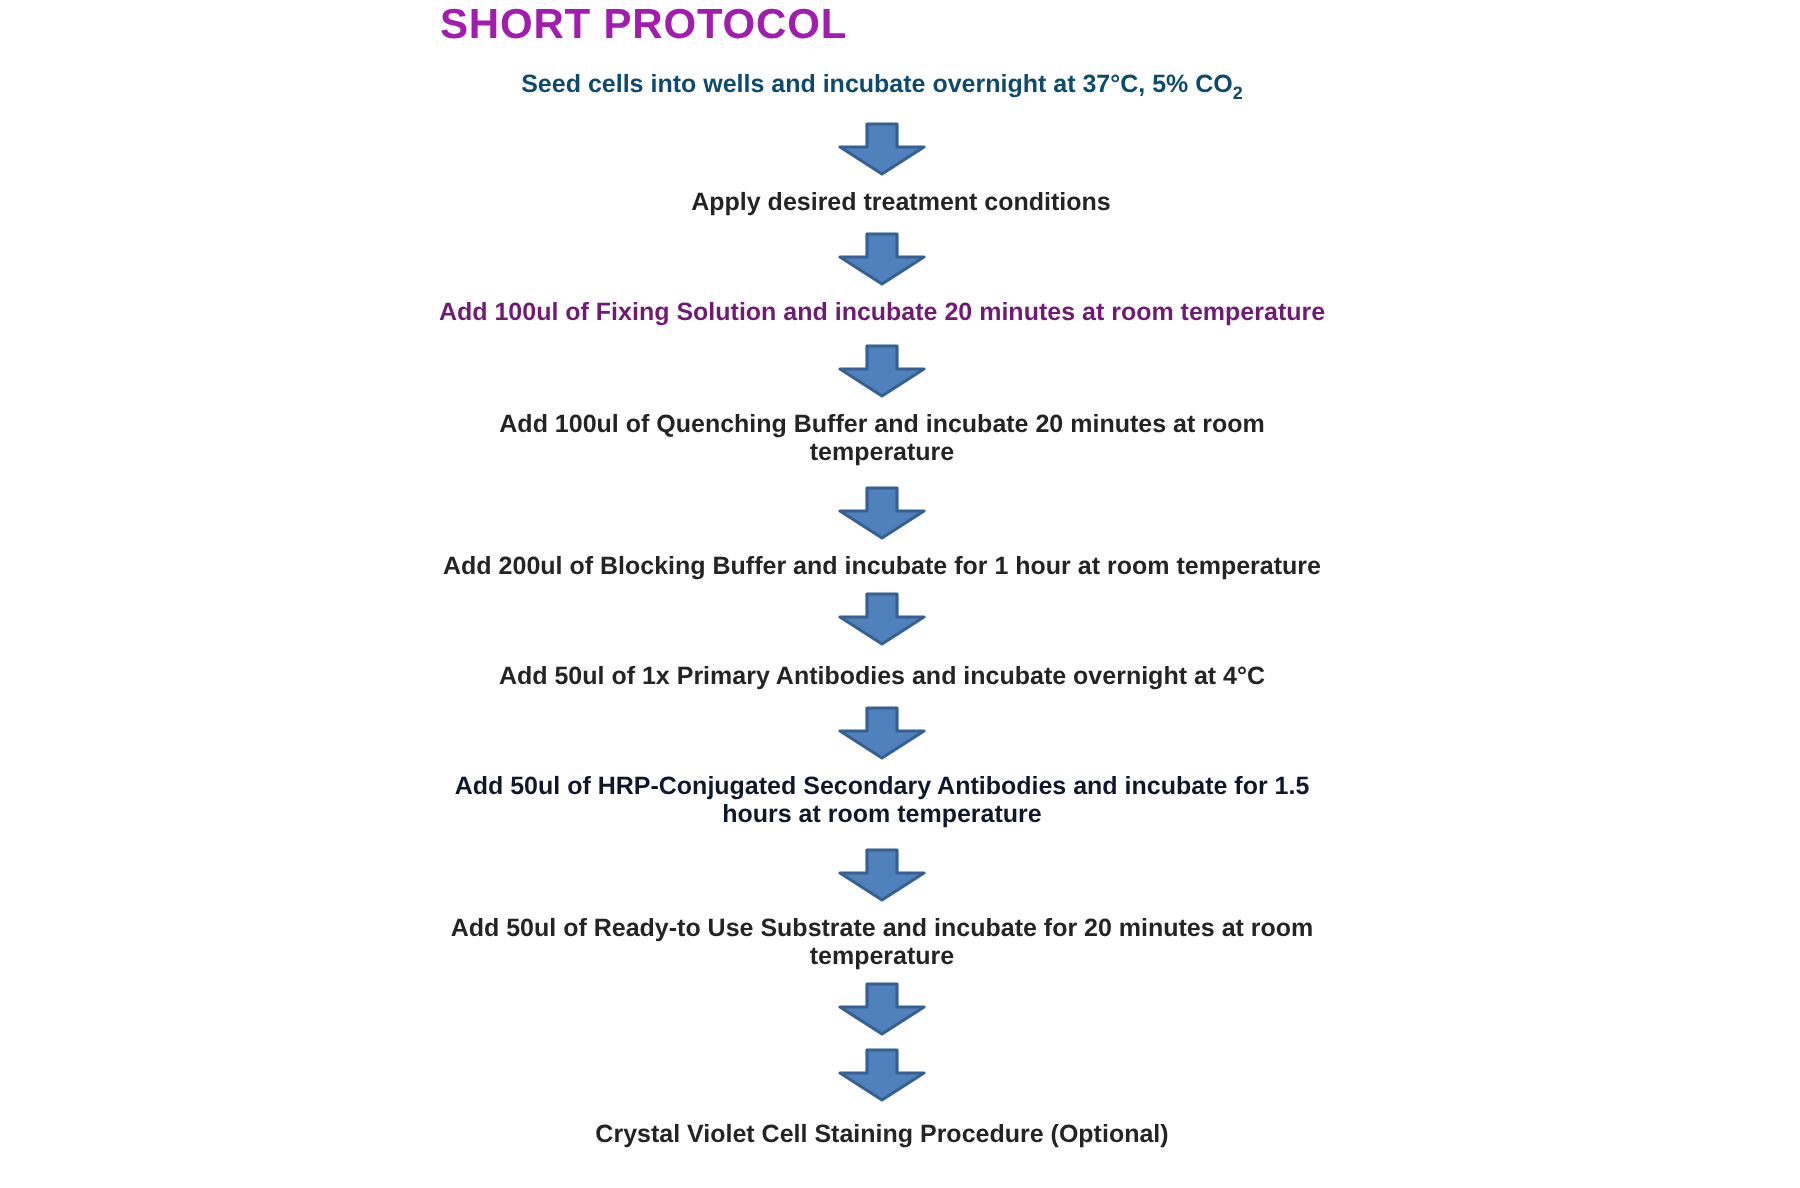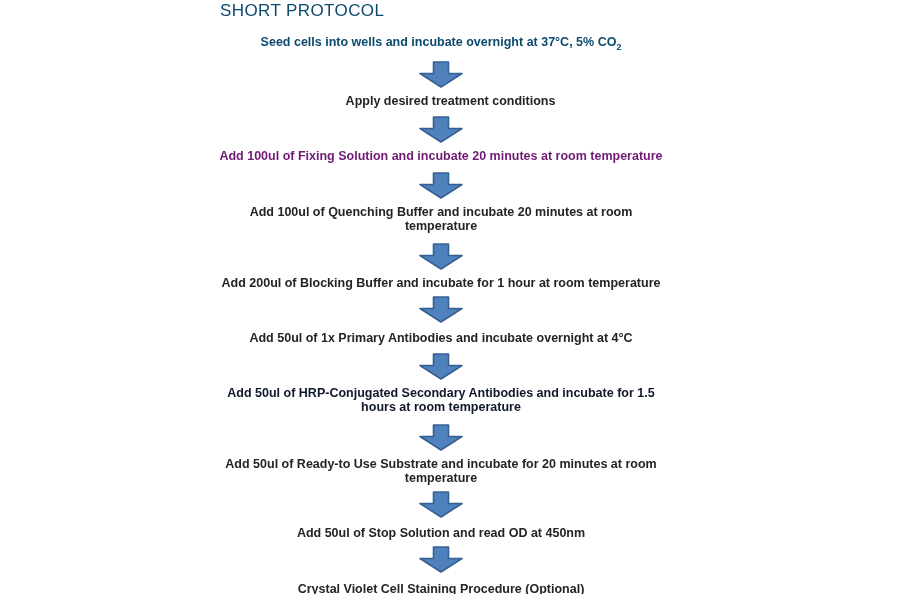--- a/index.html
+++ b/index.html
@@ -11,24 +11,24 @@
     height: 594px;
     background: #ffffff;
     font-family: "Liberation Sans", sans-serif;
     position: relative;
     overflow: hidden;
   }
   .title {
     position: absolute;
     left: 220px;
     top: 1px;
-    font-size: 17px;
-    font-weight: 400;
+    font-size: 21px;
+    font-weight: 700;
     letter-spacing: 0.4px;
-    color: #0c4a6e;
+    color: #a21caf;
     white-space: nowrap;
   }
   .flow {
     position: absolute;
     left: 0;
     top: 0;
     width: 882px;
     display: flex;
     flex-direction: column;
     align-items: center;
@@ -138,23 +138,20 @@
     <div class="line">Add 50ul of Ready-to Use Substrate and incubate for 20 minutes at room</div>
     <div class="line">temperature</div>
   </div>
 
   <div class="arrow" style="margin-top:6px;">
     <svg width="44" height="27" viewBox="0 0 44 27">
         <path d="M14.5 1 L29.5 1 L29.5 12.5 L43 12.5 L22 26 L1 12.5 L14.5 12.5 Z" stroke-width="1.6" stroke-linejoin="round" fill="#4f81bd" stroke="#376092"></path>
       </svg>
   </div>
 
-  <div class="step" style="margin-top: 8px; color: rgb(36, 36, 36);">
-    <div class="line">Add 50ul of Stop Solution and read OD at 450nm</div>
-  </div>
 
   <div class="arrow" style="margin-top:6px;">
     <svg width="44" height="27" viewBox="0 0 44 27">
         <path d="M14.5 1 L29.5 1 L29.5 12.5 L43 12.5 L22 26 L1 12.5 L14.5 12.5 Z" stroke-width="1.6" stroke-linejoin="round" fill="#4f81bd" stroke="#376092"></path>
       </svg>
   </div>
 
   <div class="step" style="margin-top: 9px; color: rgb(36, 36, 36);">
     <div class="line">Crystal Violet Cell Staining Procedure (Optional)</div>
   </div>

